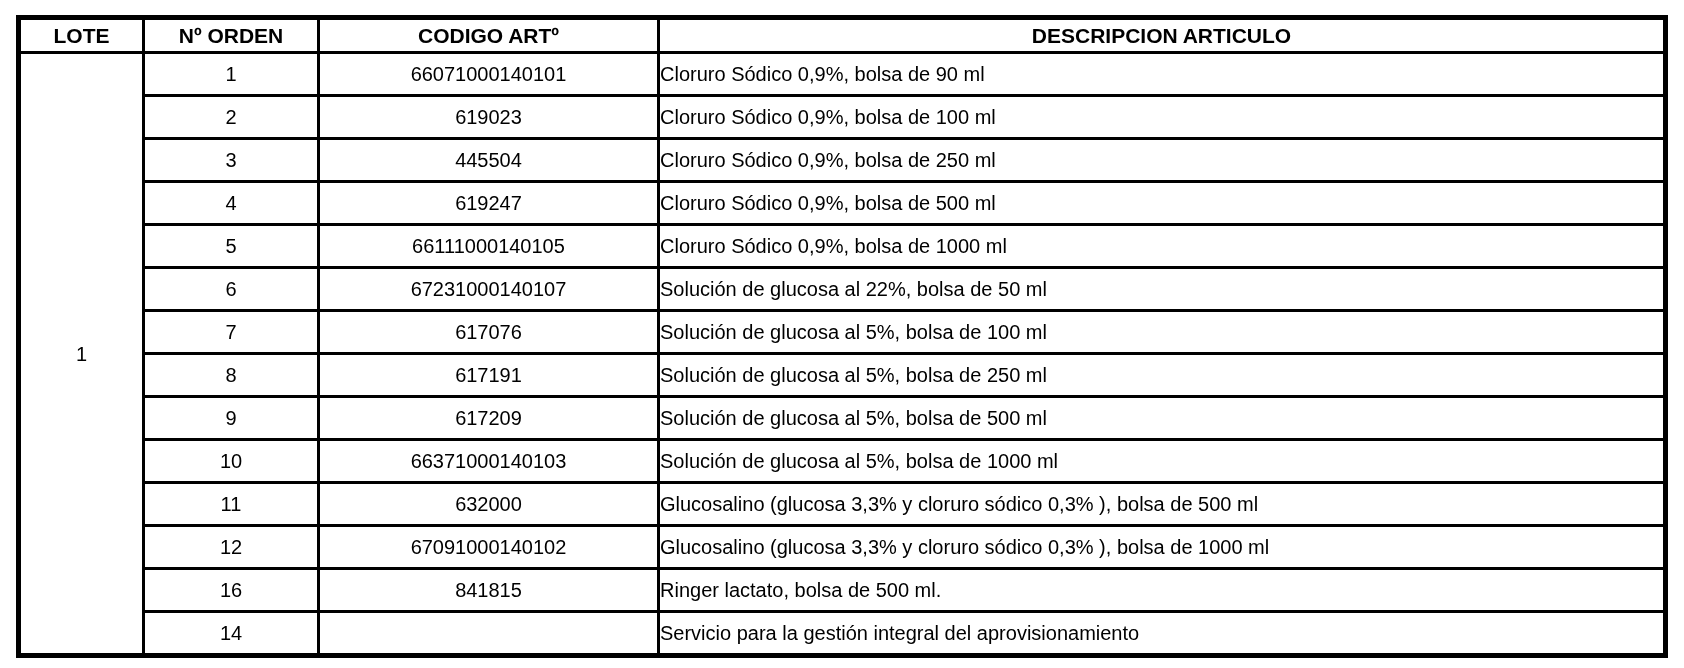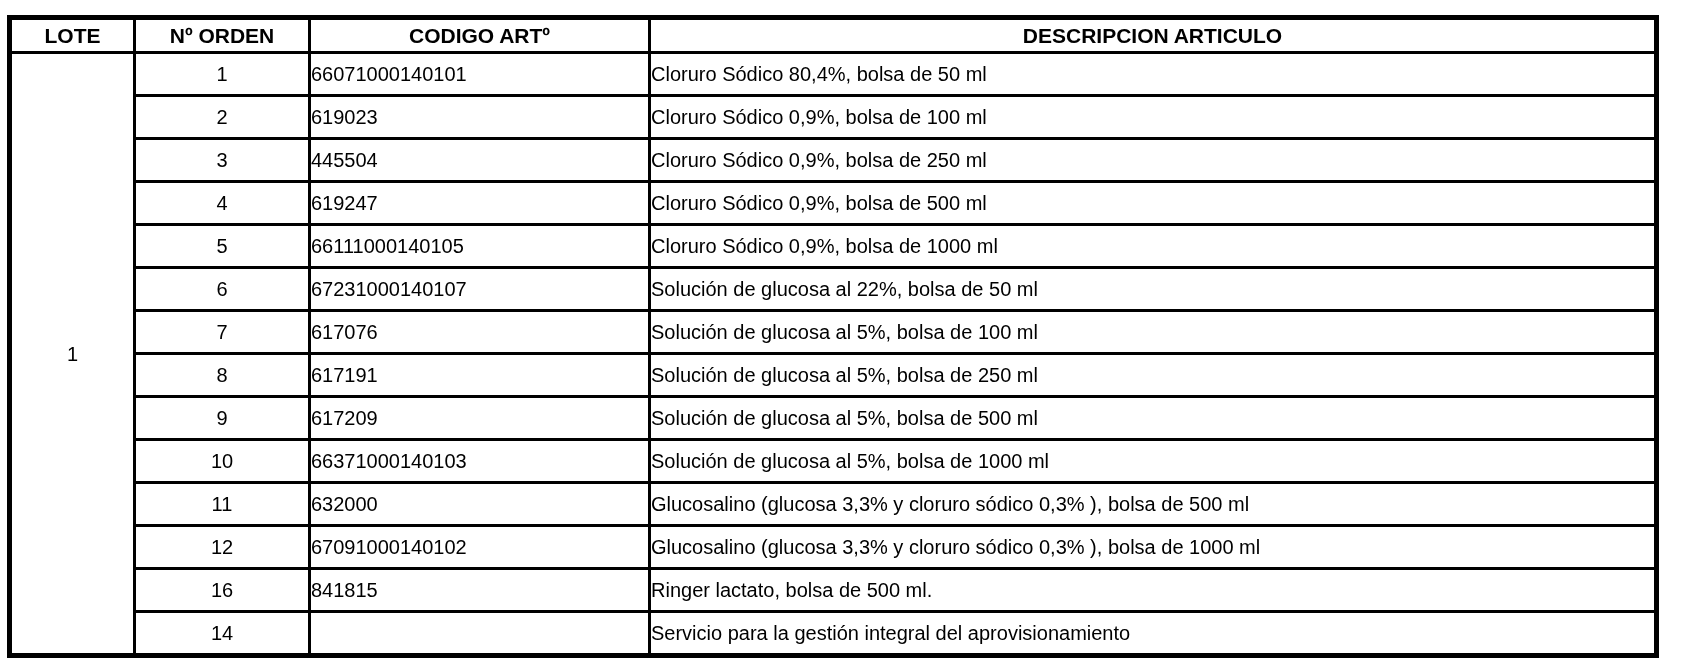--- a/index.html
+++ b/index.html
@@ -12,21 +12,21 @@
     color: #000000;
   }
   .page {
     position: relative;
     width: 1684px;
     height: 668px;
     overflow: hidden;
   }
   table.lot-table {
     position: absolute;
-    left: 7px;
+    left: 16px;
     top: 15px;
     width: 1652px;
     border-collapse: collapse;
     table-layout: fixed;
     border: 5px solid #000000;
   }
   table.lot-table th,
   table.lot-table td {
     border: 3px solid #000000;
     font-size: 20px;
@@ -50,20 +50,21 @@
   .col-codigo { width: 340px; }
   .col-desc   { width: auto; }
   td.cell-lote {
     text-align: center;
     font-size: 21px;
   }
   td.cell-orden {
     text-align: center;
   }
   td.cell-codigo {
+    text-align: center;
   }
   td.cell-desc {
     text-align: left;
     padding-left: 7px;
     padding-right: 4px;
   }
 </style>
 </head>
 <body>
 
@@ -81,21 +82,21 @@
         <th>Nº ORDEN</th>
         <th>CODIGO ARTº</th>
         <th>DESCRIPCION ARTICULO</th>
       </tr>
     </thead>
     <tbody id="tbody">
         <tr>
     <td class="cell-lote" rowspan="14">1</td>
           <td class="cell-orden">1</td>
     <td class="cell-codigo">66071000140101</td>
-    <td class="cell-desc">Cloruro Sódico 80,4%, bolsa de 50 ml</td>
+    <td class="cell-desc">Cloruro Sódico 0,9%, bolsa de 90 ml</td>
   </tr>
         <tr>
     <td class="cell-orden">2</td>
     <td class="cell-codigo">619023</td>
     <td class="cell-desc">Cloruro Sódico 0,9%, bolsa de 100 ml</td>
   </tr>
         <tr>
     <td class="cell-orden">3</td>
     <td class="cell-codigo">445504</td>
     <td class="cell-desc">Cloruro Sódico 0,9%, bolsa de 250 ml</td>

